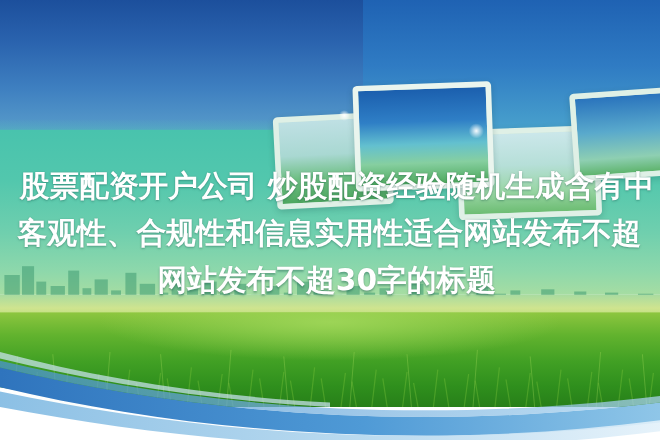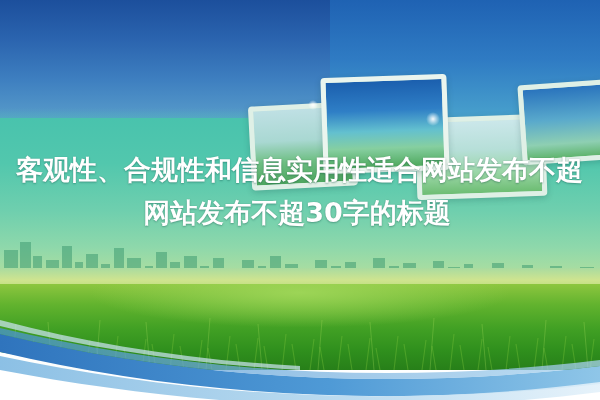--- a/index.html
+++ b/index.html
@@ -258,17 +258,18 @@
     <path d="M0 34 C 170 74, 370 94, 600 66 L600 84 C 370 110, 170 92, 0 52 Z" fill="url(#gb1)"></path>
 
     <path d="M0 56 C 180 94, 380 110, 600 82 L600 92 C 380 120, 180 104, 0 70 Z" fill="url(#gb2)" opacity=".9"></path>
 
     <path d="M0 28 C 170 68, 370 88, 600 60 L600 66 C 370 94, 170 74, 0 34 Z" fill="url(#gb3)" opacity=".75"></path>
 
     <path d="M0 20 C 90 44, 190 60, 300 66 L300 70 C 190 64, 90 48, 0 26 Z" fill="#cfe6f7" opacity=".7"></path>
   </svg>
 
   <div class="headline">
+    <span class="hl-line hl-1">股票配资开户公司 炒股配资经验随机生成含有中</span>
     <span class="hl-line hl-2">性、客观性、合规性和信息实用性适合网站发布不超</span>
     <span class="hl-line hl-3">网站发布不超30字的标题</span>
   </div>
 
 </div>
 
 </body></html>

